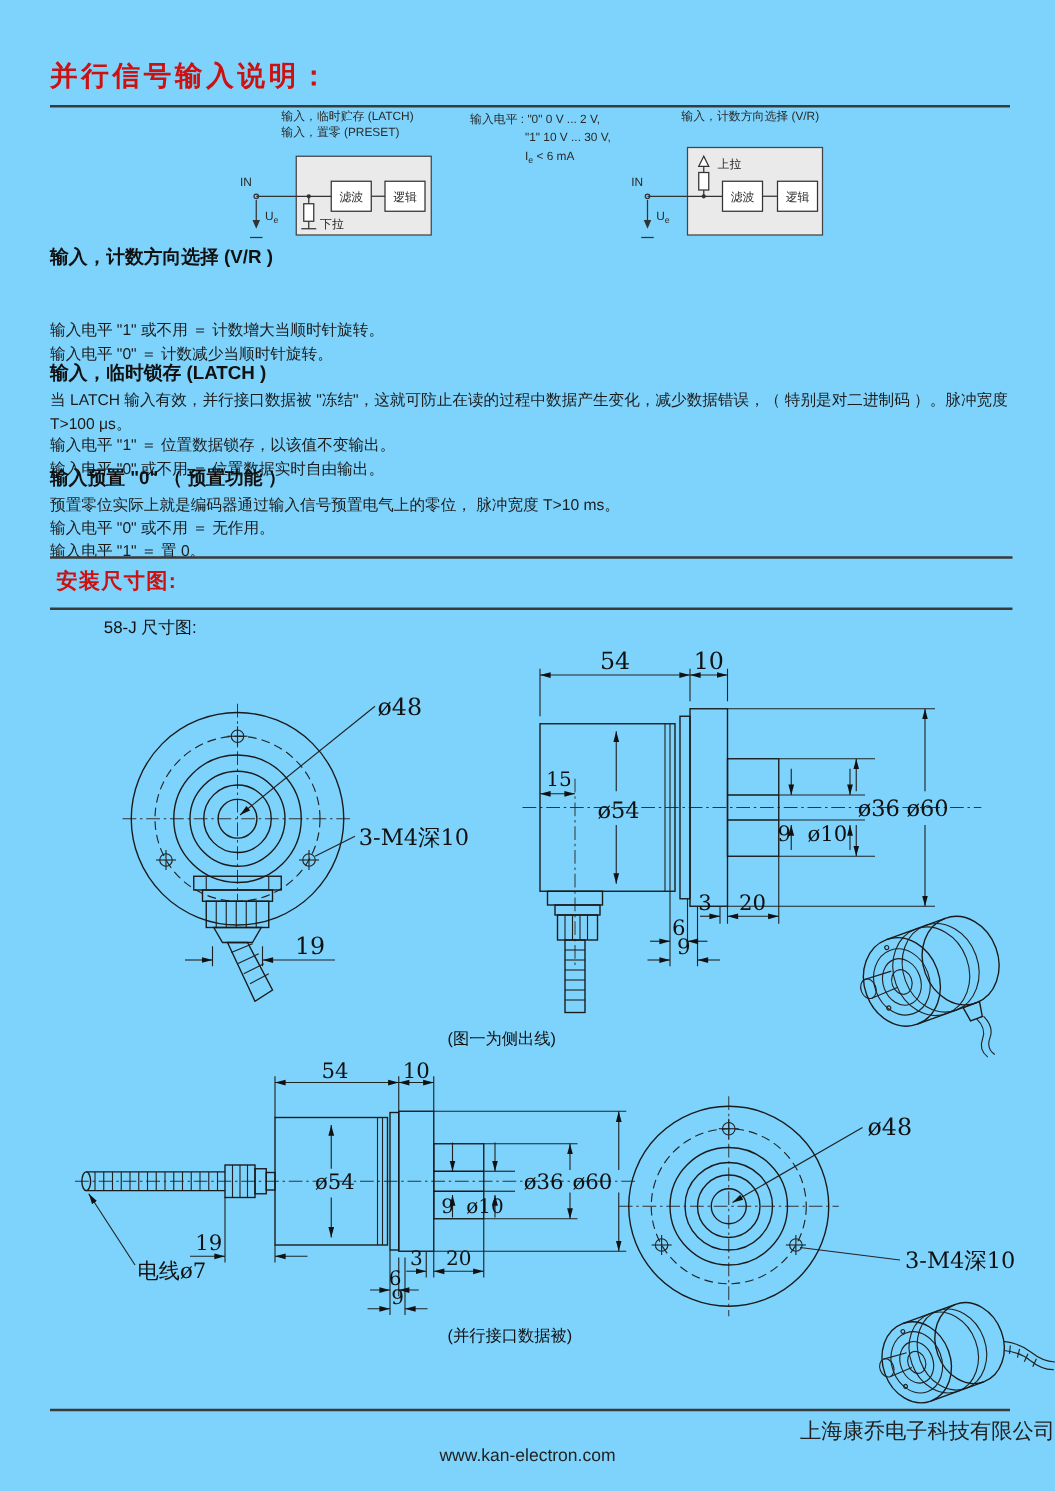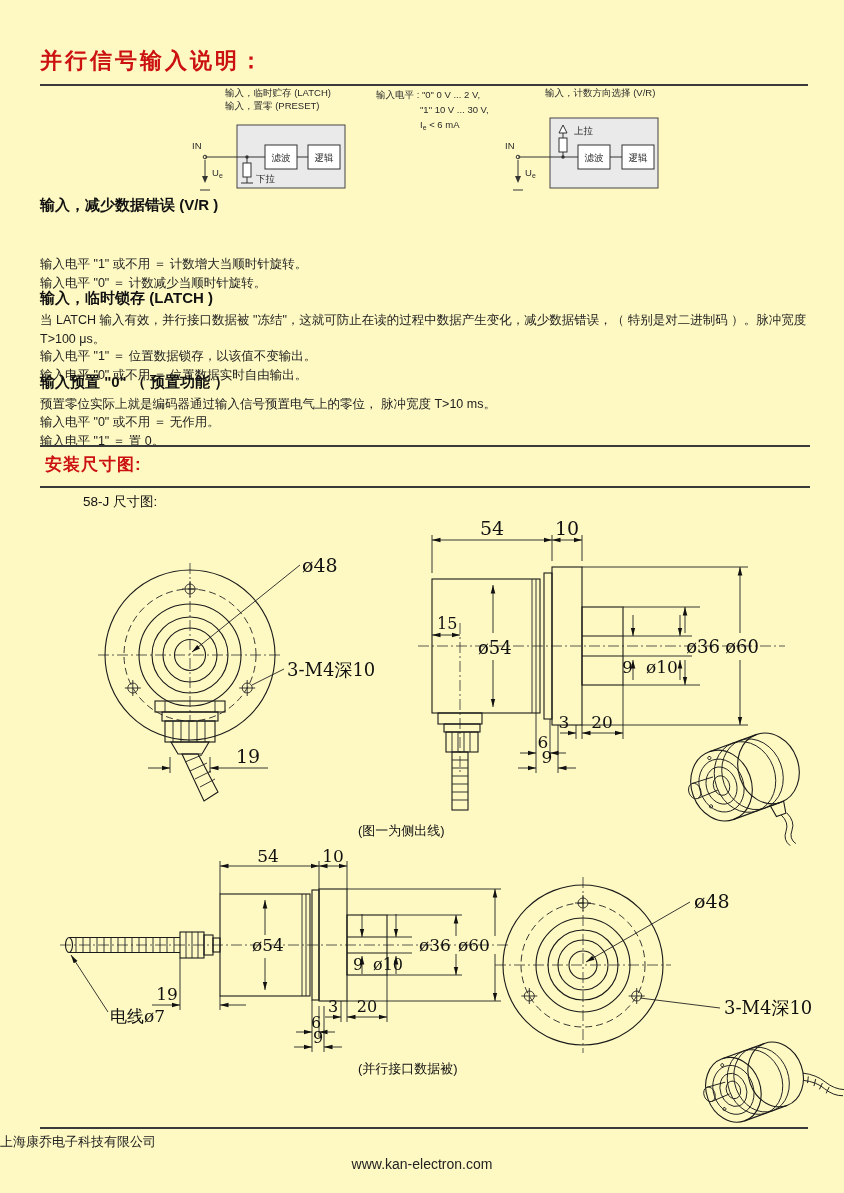--- a/index.html
+++ b/index.html
@@ -1,27 +1,27 @@
 <!DOCTYPE html>
 <html><head>
 <meta charset="utf-8">
 <style>
   html,body{margin:0;padding:0;background:#888;}
-  #page{position:relative;width:844px;height:1193px;background:#fef9c3;margin:0 auto;overflow:hidden;
+  #page{position:relative;width:844px;height:1193px;background:#7dd3fc;margin:0 auto;overflow:hidden;
         font-family:"Liberation Sans",sans-serif;color:#1a1a1a;}
   .abs{position:absolute;}
   .red-title{font-family:"DejaVu Serif",serif;font-weight:bold;font-size:22px;letter-spacing:3px;color:#cc1111;}
   .red-sub{font-weight:bold;font-size:17px;color:#cc1111;letter-spacing:1px;}
   .hr{position:absolute;background:#3a3a3a;}
   .sec-h{font-weight:bold;font-size:15px;color:#111;}
   .sec-p{font-size:12.5px;line-height:19px;color:#1c1c1c;width:773px;}
   .sec-lines{font-size:12.5px;line-height:18.5px;color:#1c1c1c;}
   .caption{font-weight:normal;font-size:13px;color:#111;text-align:left;width:170px;}
   .subhead{font-size:13.5px;color:#111;margin-left:19px;}
-  .footer-co{font-size:13px;color:#222;text-align:left;width:844px;font-family:Liberation Mono, monospace;}
+  .footer-co{font-size:17px;color:#222;text-align:right;width:844px;font-family:Liberation Mono, monospace;}
   .footer-web{font-size:14px;color:#222;text-align:center;width:844px;}
   svg{position:absolute;overflow:visible;}
   svg text{fill:#1a1a1a;}
   .ct{font-size:9.5px;fill:#2a2a2a;}
   .dim{font-family:"DejaVu Serif",serif;fill:#111;}
   .ln{stroke:#1a1a1a;stroke-width:1.1;fill:none;}
   .thin{stroke:#222;stroke-width:0.9;fill:none;}
   .cl{stroke:#333;stroke-width:0.8;fill:none;stroke-dasharray:11 3 2 3;}
   .dash{stroke-dasharray:7 4;}
   .cbox{fill:#eaeaea;stroke:#444;stroke-width:1;}
@@ -92,21 +92,21 @@
       <rect class="wbox" x="432" y="59" width="32" height="24"></rect>
       <text class="ct" x="448" y="75" text-anchor="middle">逻辑</text>
       <text class="ct" x="315" y="63">IN</text>
       <line class="cw" x1="328" y1="74" x2="328" y2="90"></line>
       <polygon points="325,90 331,90 328,97" fill="#333"></polygon>
       <text class="ct" x="335" y="90"><tspan>U</tspan><tspan font-size="7" dy="2">e</tspan></text>
       <line class="cw" x1="323" y1="104" x2="333" y2="104"></line>
     </g>
   </svg>
 
-  <div class="abs sec-h" style="left:40px;top:196px;">输入，减少数据错误 (V/R )</div>
+  <div class="abs sec-h" style="left:40px;top:196px;">输入，计数方向选择 (V/R )</div>
   <div class="abs sec-lines" style="left:40px;top:255px;">
     <div>输入电平 "1" 或不用 ＝ 计数增大当顺时针旋转。</div>
     <div>输入电平 "0" ＝ 计数减少当顺时针旋转。</div>
   </div>
 
   <div class="abs sec-h" style="left:40px;top:289px;">输入，临时锁存 (LATCH )</div>
   <div class="abs sec-p" style="left:40px;top:311px;">当 LATCH 输入有效，并行接口数据被 "冻结"，这就可防止在读的过程中数据产生变化，减少数据错误，（ 特别是对二进制码 ）。脉冲宽度 T&gt;100 μs。</div>
   <div class="abs sec-lines" style="left:40px;top:347px;">
     <div>输入电平 "1" ＝ 位置数据锁存，以该值不变输出。</div>
     <div>输入电平 "0" 或不用 ＝ 位置数据实时自由输出。</div>

